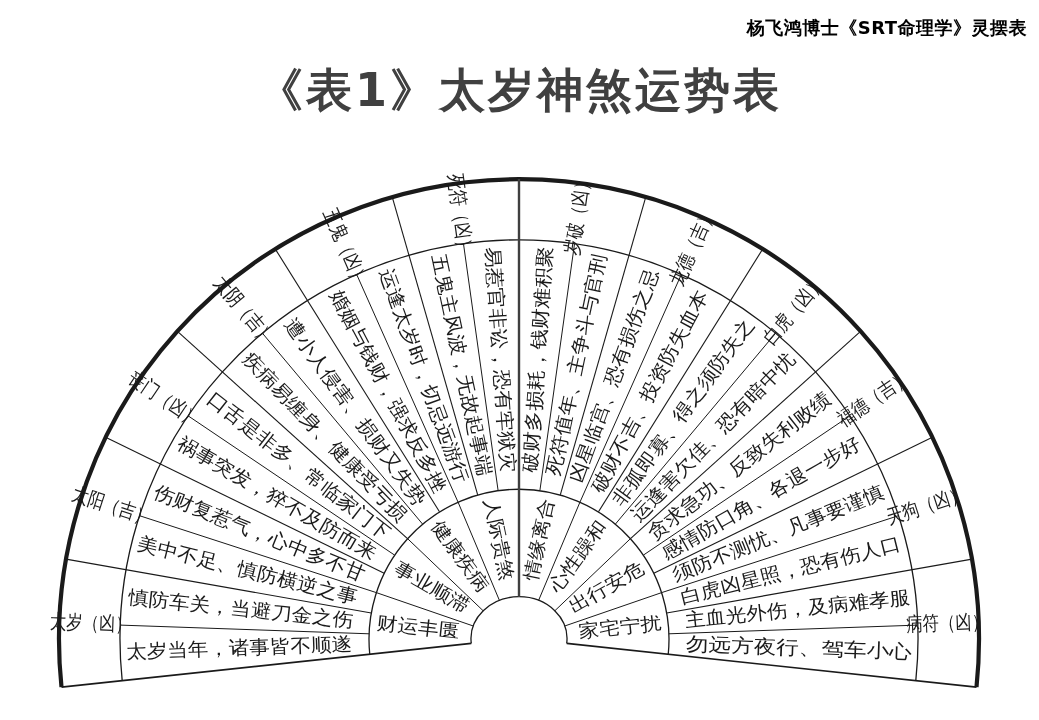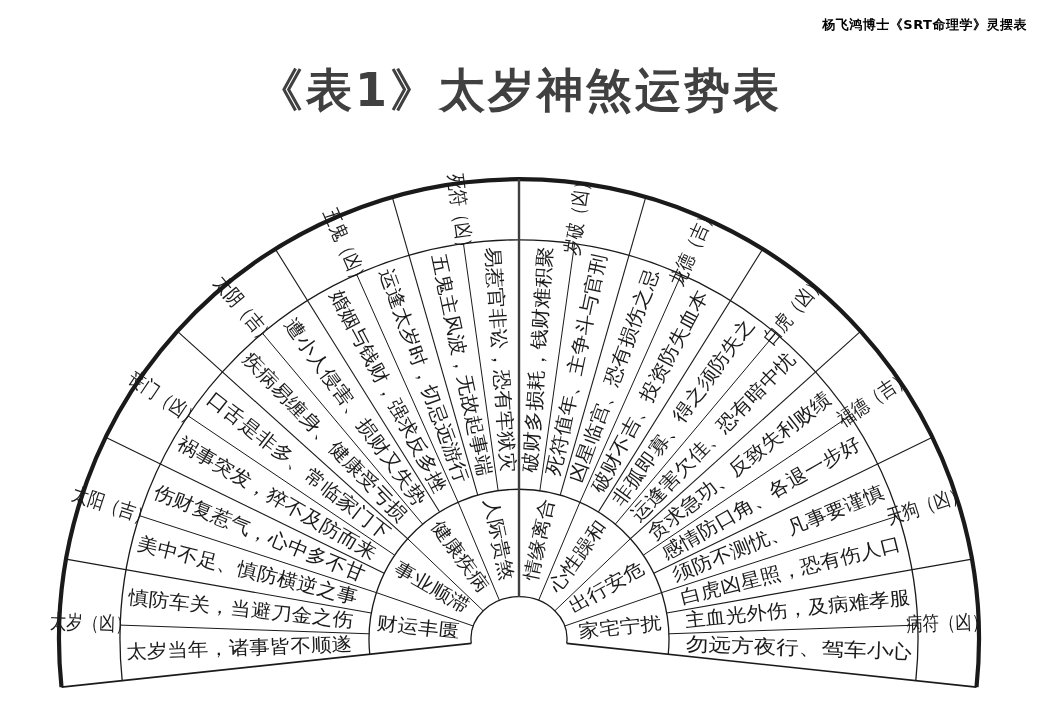--- a/index.html
+++ b/index.html
@@ -1,18 +1,18 @@
 <!DOCTYPE html>
 <html><head>
 <meta charset="utf-8">
 <style>
   html,body{margin:0;padding:0;background:#fff;}
   body{width:1039px;height:720px;position:relative;overflow:hidden;
        font-family:"DejaVu Sans","Liberation Sans",sans-serif;color:#111;}
-  .credit{position:absolute;top:16px;right:12px;font-size:13px;font-weight:bold;
+  .credit{position:absolute;top:16px;right:12px;font-size:18px;font-weight:bold;
           letter-spacing:.5px;color:#000;}
   .main-title{position:absolute;top:60px;left:0;width:100%;text-align:center;
           font-size:46px;font-weight:bold;letter-spacing:3px;color:#404040;}
   svg{position:absolute;top:0;left:0;}
   text{font-family:"DejaVu Sans","Liberation Sans",sans-serif;}
 </style>
 </head>
 <body>
 
 <div class="credit">杨飞鸿博士《SRT命理学》灵摆表</div>

